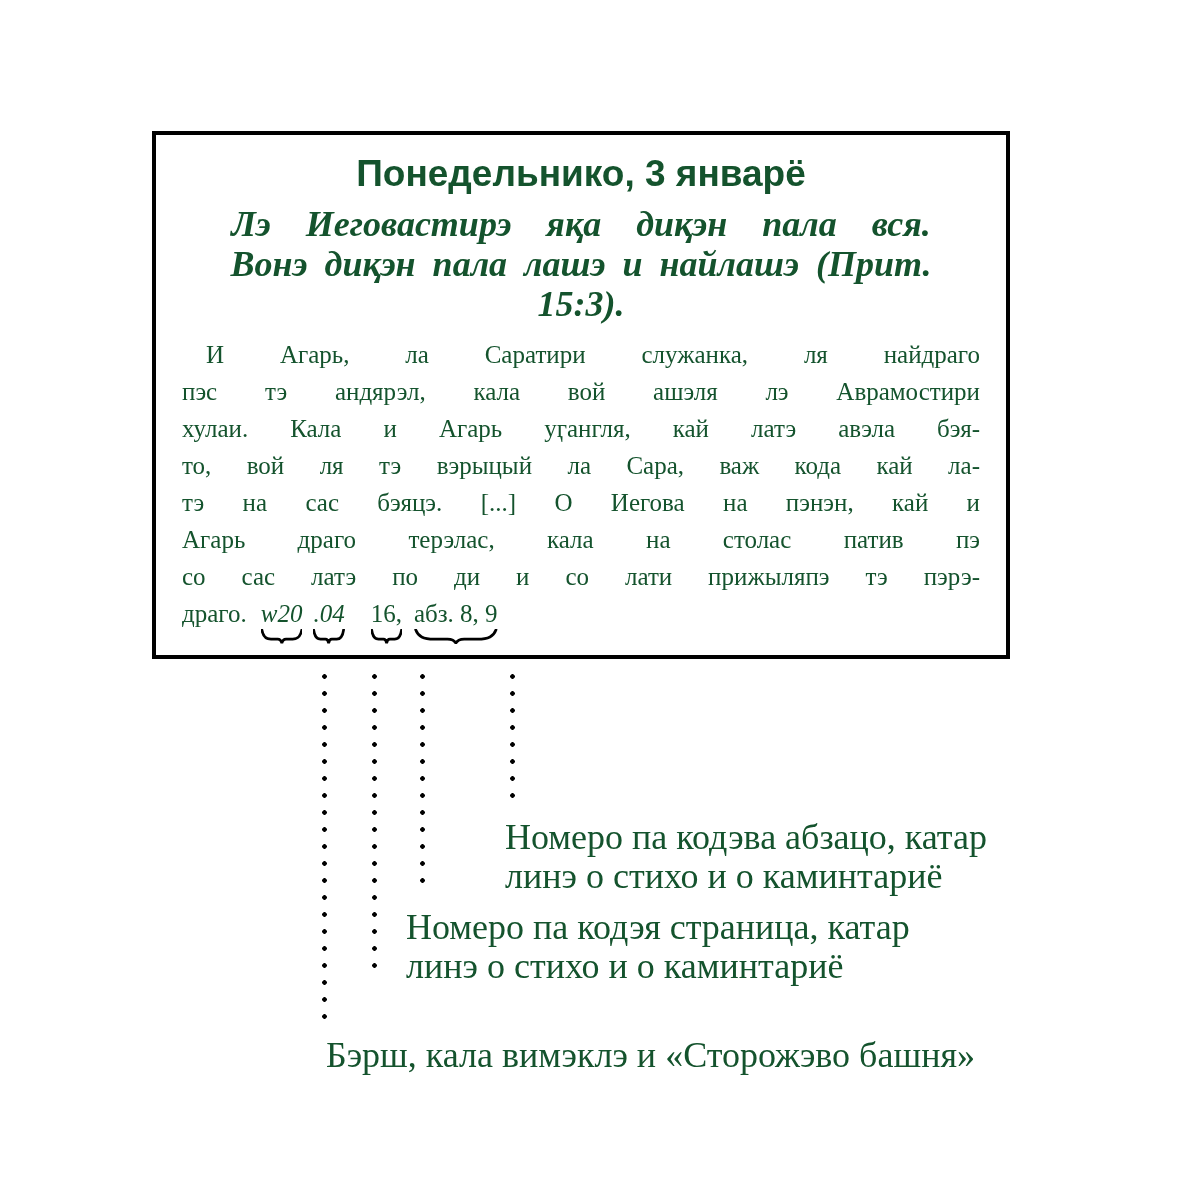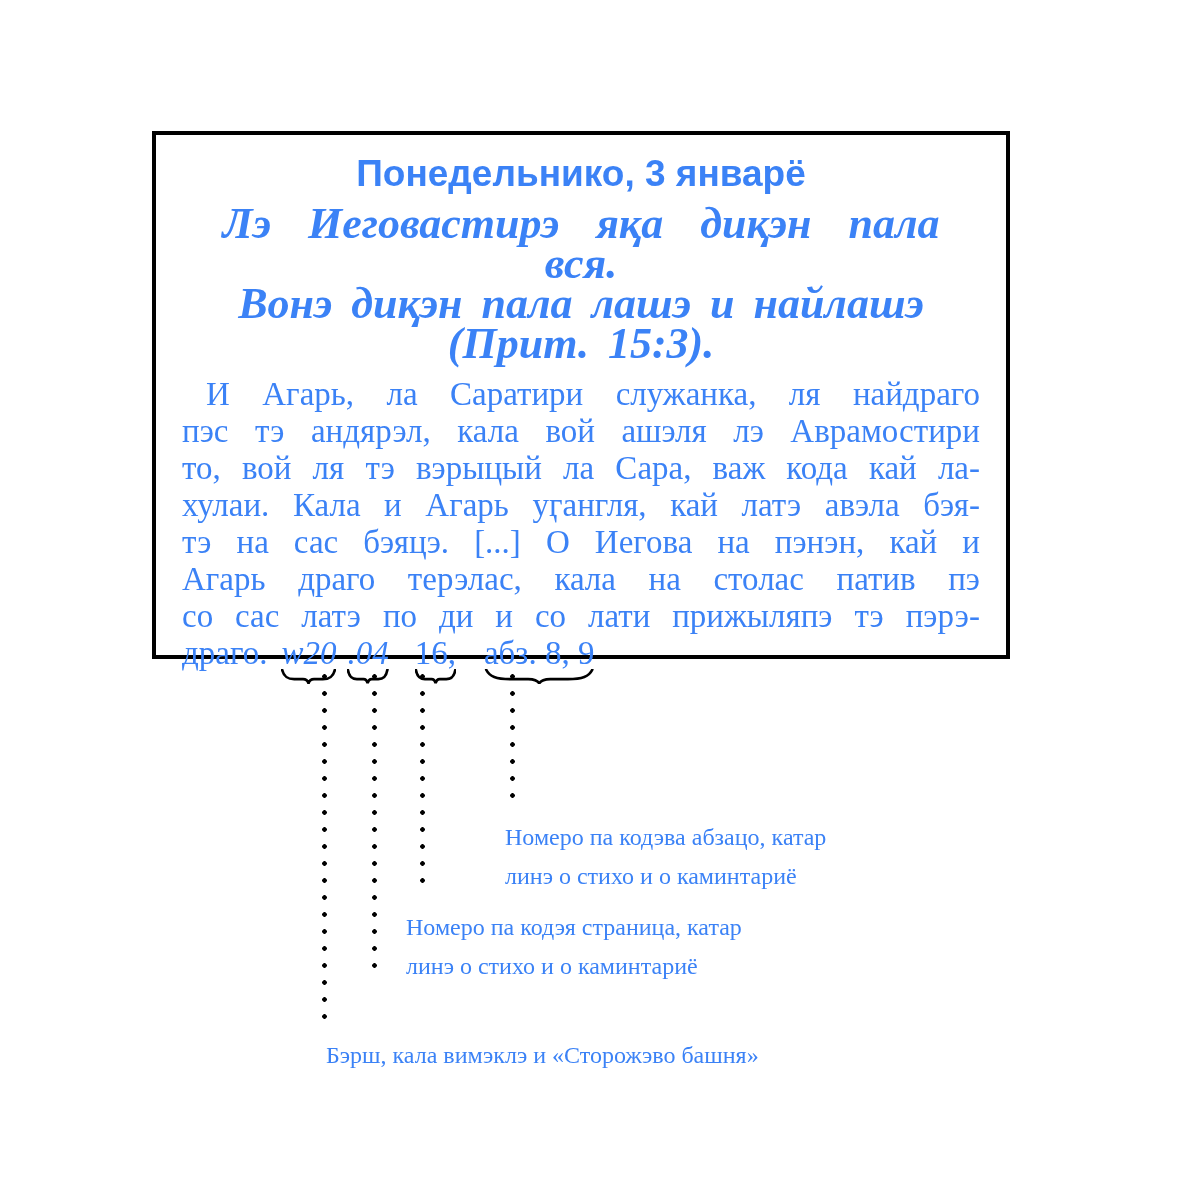--- a/index.html
+++ b/index.html
@@ -1,48 +1,48 @@
 <!DOCTYPE html>
 <html><head>
 <meta charset="utf-8">
 <style>
   html,body{margin:0;padding:0;background:#ffffff;}
-  .canvas{position:relative;width:1200px;height:1200px;background:#ffffff;color:#3b82f6;
+  .canvas{position:relative;width:1200px;height:1200px;background:#ffffff;color:#14532d;
           font-family:"Liberation Serif","DejaVu Serif",serif;overflow:hidden;}
 
   
   .card{position:absolute;left:152px;top:131px;width:858px;height:528px;
         border:4px solid #000;box-sizing:border-box;padding:0 26px;background:#fff;}
   .card-title{margin-top:17px;text-align:center;
         font-family:"Liberation Sans","DejaVu Sans",sans-serif;
         font-weight:bold;font-size:37px;line-height:44px;}
   .scripture{margin-top:8px;text-align:center;font-weight:bold;font-style:italic;
-        font-size:44px;line-height:40px;}
+        font-size:36px;line-height:40px;}
   .scripture .s1{word-spacing:26px;}
   .scripture .s2{word-spacing:8px;}
-  .body-block{margin-top:12px;font-size:33px;line-height:37px;}
+  .body-block{margin-top:12px;font-size:25px;line-height:37px;}
   .body-line{text-align:justify;text-align-last:justify;white-space:nowrap;}
   .body-line.first{text-indent:24px;}
   .cite-line{text-align:left;text-align-last:left;white-space:nowrap;}
   .cp{position:relative;display:inline-block;margin-left:11px;}
   .cp.it{font-style:italic;}
-  .ml14{margin-left:14px;} .ml8{margin-left:26px;} .ml12{margin-left:28px;text-align:right;}
+  .ml14{margin-left:14px;} .ml8{margin-left:26px;} .ml12{margin-left:12px;text-align:right;}
   .brace{position:absolute;left:0;top:34px;width:100%;height:15px;display:block;}
 
   
   .dotline{position:absolute;width:5px;
         background-image:radial-gradient(circle,#000 2px,rgba(0,0,0,0) 2.6px);
         background-size:5px 17px;background-repeat:repeat-y;}
   .dl-year{left:322px;top:668px;height:360px;}
   .dl-month{left:372px;top:668px;height:300px;}
   .dl-page{left:420px;top:668px;height:222px;}
   .dl-para{left:510px;top:668px;height:138px;}
 
   
-  .note{position:absolute;font-size:24px;line-height:39px;white-space:nowrap;}
+  .note{position:absolute;font-size:36px;line-height:39px;white-space:nowrap;}
   .note-paragraph{left:505px;top:818px;}
   .note-page{left:406px;top:908px;}
   .note-month{left:364px;top:983px;}
   .note-year{left:320px;top:1036px;margin-left:6px;}
 </style>
 </head>
 <body>
 
 <div class="canvas">
 
@@ -50,22 +50,22 @@
     <div class="card-title">Понедельнико, 3 январё</div>
 
     <div class="scripture">
       <div class="s1">Лэ Иеговастирэ яқа диқэн пала вся.</div>
       <div class="s2">Вонэ диқэн пала лашэ и найлашэ (Прит. 15:3).</div>
     </div>
 
     <div class="body-block">
       <div class="body-line first">И Агарь, ла Саратири служанка, ля найдраго</div>
       <div class="body-line">пэс тэ андярэл, кала вой ашэля лэ Аврамостири</div>
+      <div class="body-line">хулаи. Кала и Агарь уӷангля, кай латэ авэла бэя-</div>
       <div class="body-line">то, вой ля тэ вэрыцый ла Сара, важ кода кай ла-</div>
-      <div class="body-line">хулаи. Кала и Агарь уӷангля, кай латэ авэла бэя-</div>
       <div class="body-line">тэ на сас бэяцэ. [...] О Иегова на пэнэн, кай и</div>
       <div class="body-line">Агарь драго терэлас, кала на столас патив пэ</div>
       <div class="body-line">со сас латэ по ди и со лати прижыляпэ тэ пэрэ-</div>
 
       <div class="body-line cite-line"><span>драго.</span><span class="cp it ml14"><span>w20</span><svg class="brace" viewBox="0 0 100 20" preserveAspectRatio="none">
               <path d="M2,1 C5,10 11,13.5 24,13.5 L40,13.5 C45,13.5 48,14.5 50,19 C52,14.5 55,13.5 60,13.5 L76,13.5 C89,13.5 95,10 98,1" fill="none" stroke="#000" stroke-width="2.7" stroke-linecap="round" vector-effect="non-scaling-stroke"></path>
             </svg></span><span class="cp it"><span>.04</span><svg class="brace" viewBox="0 0 100 20" preserveAspectRatio="none">
               <path d="M2,1 C5,10 11,13.5 24,13.5 L40,13.5 C45,13.5 48,14.5 50,19 C52,14.5 55,13.5 60,13.5 L76,13.5 C89,13.5 95,10 98,1" fill="none" stroke="#000" stroke-width="2.7" stroke-linecap="round" vector-effect="non-scaling-stroke"></path>
             </svg></span><span class="cp ml8"><span>16,</span><svg class="brace" viewBox="0 0 100 20" preserveAspectRatio="none">
               <path d="M2,1 C5,10 11,13.5 24,13.5 L40,13.5 C45,13.5 48,14.5 50,19 C52,14.5 55,13.5 60,13.5 L76,13.5 C89,13.5 95,10 98,1" fill="none" stroke="#000" stroke-width="2.7" stroke-linecap="round" vector-effect="non-scaling-stroke"></path>

